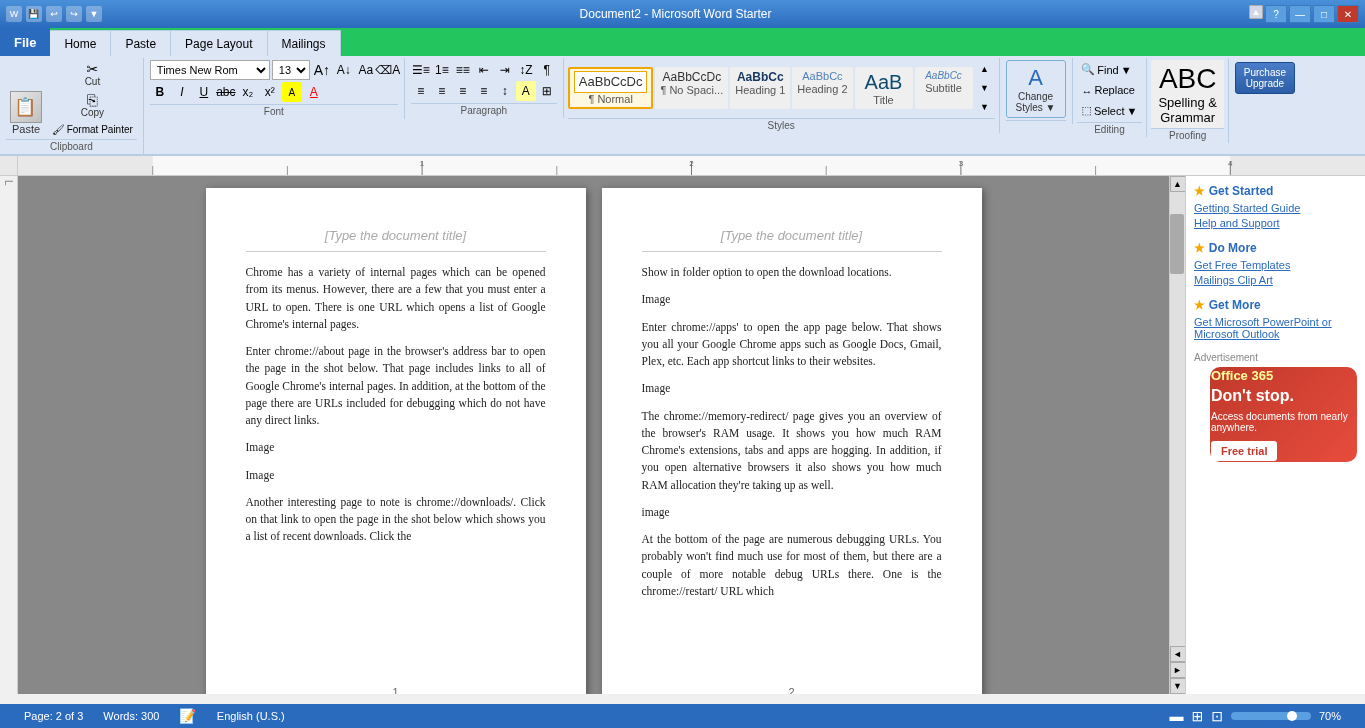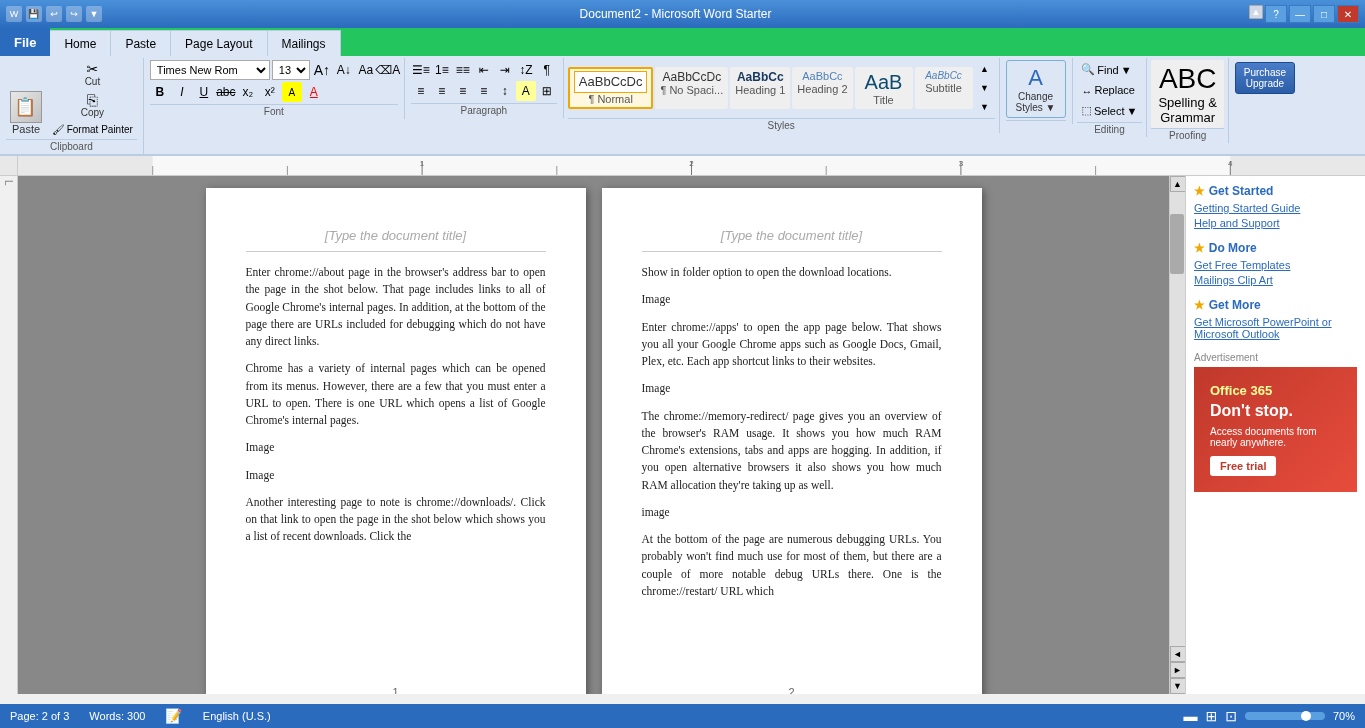--- a/index.html
+++ b/index.html
@@ -218,23 +218,24 @@
       text-decoration: underline;
       cursor: pointer;
       margin-bottom: 3px;
       font-size: 11px;
     }
     .advertisement { margin-top: 8px; }
     .ad-label { font-size: 10px; color: #888; margin-bottom: 4px; }
     .ad-box {
       background: linear-gradient(135deg, #c0392b, #e74c3c);
       color: white;
-      padding: 16px;
-      border-radius: 0;
+      padding: 1px;
+      border-radius: 10px;
       font-size: 11px;
+      margin-left: 16px;
     }
     .ad-logo { font-size: 13px; font-weight: bold; margin-bottom: 4px; color: #ff9; }
     .ad-headline { font-size: 16px; font-weight: bold; margin-bottom: 6px; }
     .ad-subtext { font-size: 10px; margin-bottom: 8px; }
     .ad-btn {
       background: white; color: #c0392b;
       border: none; border-radius: 3px;
       padding: 4px 10px; cursor: pointer;
       font-size: 11px; font-weight: bold;
     }
@@ -251,21 +252,21 @@
     .scroll-arrow { width: 16px; height: 16px; background: #ddd; border: 1px solid #aaa; display: flex; align-items: center; justify-content: center; font-size: 9px; cursor: pointer; }
     .scroll-thumb { width: 14px; background: #aaa; height: 60px; margin: 2px 0; border-radius: 2px; cursor: pointer; }
 
     
     .status-bar {
       background: #2b6bbd;
       color: white;
       height: 24px;
       display: flex;
       align-items: center;
-      padding: 0 10px;
+      padding: 0 24px;
       font-size: 11px;
       gap: 20px;
       position: absolute;
       bottom: 0;
       width: 100%;
     }
     .status-right { margin-left: auto; display: flex; align-items: center; gap: 8px; }
     .zoom-slider { width: 80px; height: 8px; background: #5a9fe0; border-radius: 4px; position: relative; }
     .zoom-thumb { width: 10px; height: 10px; background: white; border-radius: 50%; position: absolute; top: -1px; left: 70%; cursor: pointer; }
 
@@ -521,22 +522,22 @@
 
   <div class="left-tab">
     <div style="font-size:10px;color:#888;writing-mode:vertical-rl;">L</div>
   </div>
 
   <div style="flex:1;overflow-y:scroll;background:#888;padding:12px;display:flex;gap:16px;justify-content:center;">
 
     <div class="page">
       <div class="page-title-placeholder">[Type the document title]</div>
       <div class="page-body">
+        <p>Chrome has a variety of internal pages which can be opened from its menus. However, there are a few that you must enter a URL to open. There is one URL which opens a list of Google Chrome's internal pages.</p>
         <p>Enter chrome://about page in the browser's address bar to open the page in the shot below. That page includes links to all of Google Chrome's internal pages. In addition, at the bottom of the page there are URLs included for debugging which do not have any direct links.</p>
-        <p>Chrome has a variety of internal pages which can be opened from its menus. However, there are a few that you must enter a URL to open. There is one URL which opens a list of Google Chrome's internal pages.</p>
         <p>Image</p>
         <p>Image</p>
         <p>Another interesting page to note is chrome://downloads/. Click on that link to open the page in the shot below which shows you a list of recent downloads. Click the</p>
       </div>
       <div class="page-number">1</div>
     </div>
 
     <div class="page">
       <div class="page-title-placeholder">[Type the document title]</div>
       <div class="page-body">

